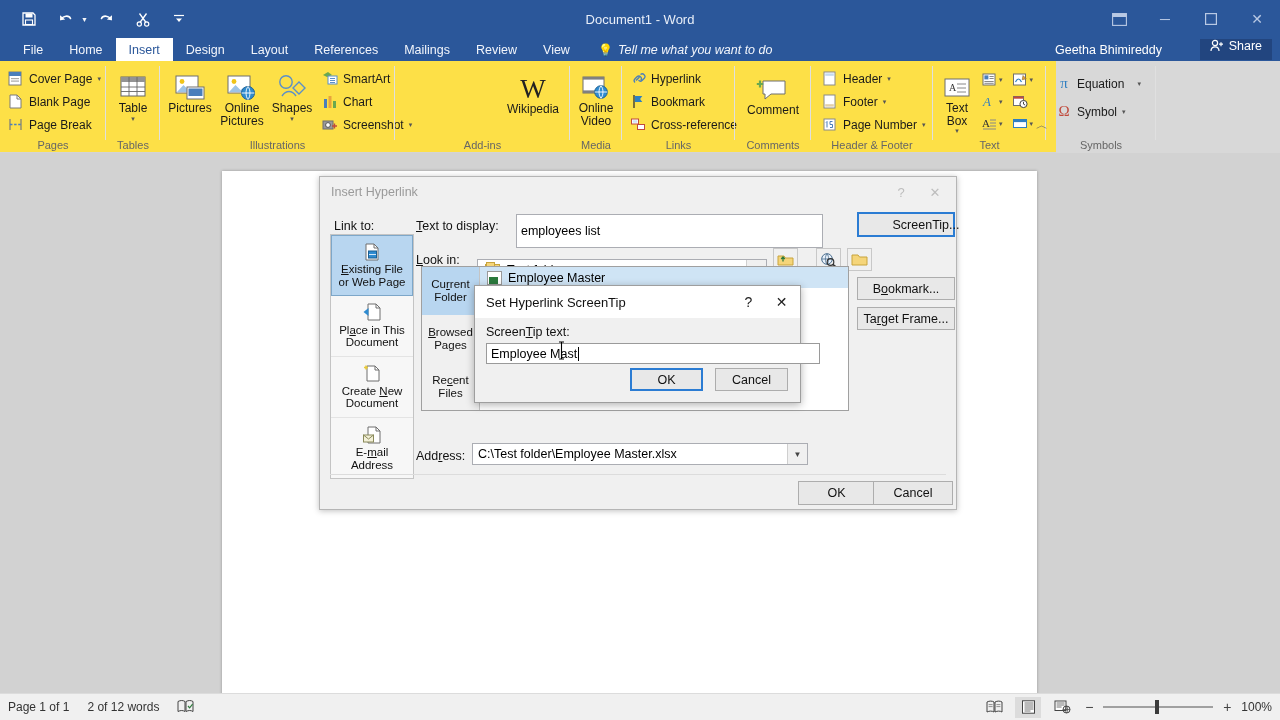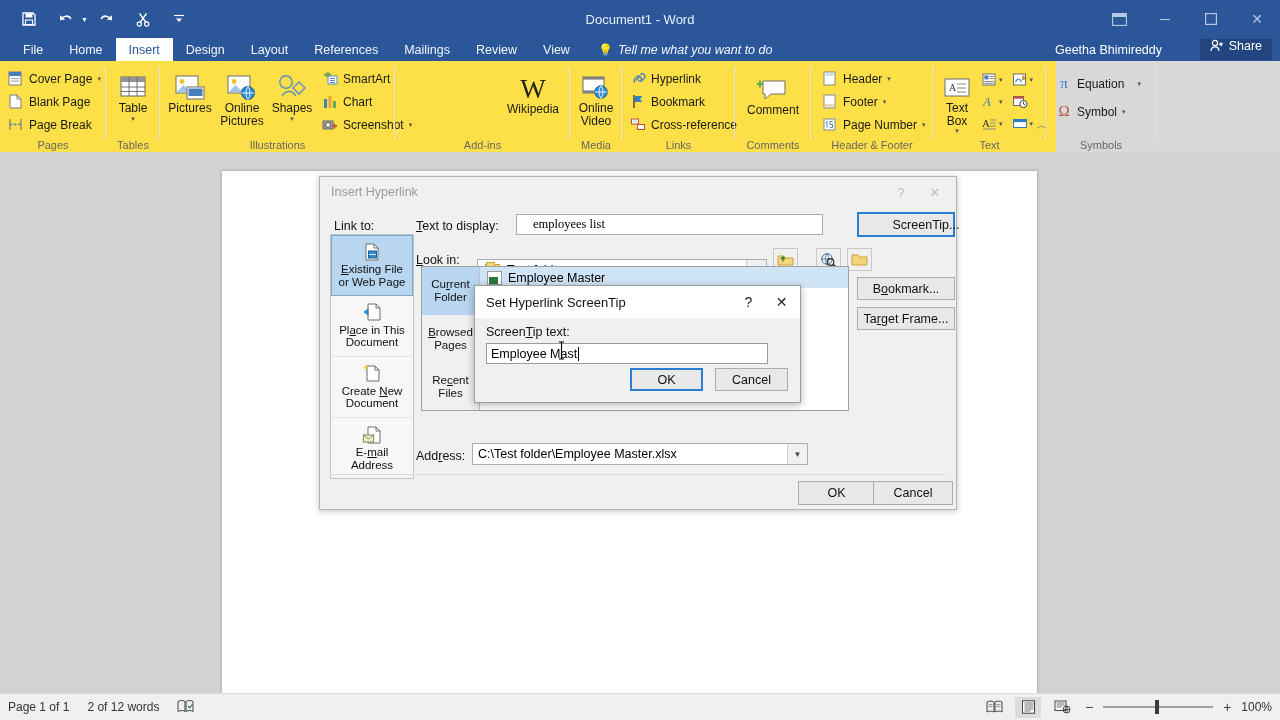--- a/index.html
+++ b/index.html
@@ -123,22 +123,22 @@
   .dlg-title .t { padding-left: 11px; font-size: 12.5px; color: #9a9a9a; }
   .dlg-title .btns { position: absolute; right: 4px; top: 0; height: 30px; display: flex; align-items: center; }
   .dlg-title .btns span {
     width: 34px; height: 26px; display: flex; align-items: center; justify-content: center;
     color: #bdbdbd; font-size: 13px;
   }
   .lbl { font-size: 12.5px; color: #111; }
   .lbl u { text-decoration: underline; }
 
   .fld {
-    background: #fff; border: 1px solid #abadb3; height: 21px;
-    display: flex; align-items: center; padding: 0 16px; font-size: 12.5px; color: #000; font-family: Liberation Serif, serif;
+    background: #fff; border: 1px solid #abadb3; height: 34px;
+    display: flex; align-items: center; padding: 0 4px; font-size: 12.5px; color: #000;
   }
   .combo { position: relative; background: #fff; border: 1px solid #abadb3; height: 22px; display: flex; align-items: center; }
   .combo .val { display: flex; align-items: center; gap: 7px; padding-left: 7px; font-size: 12.5px; color: #000; }
   .combo .arrow {
     position: absolute; right: 0; top: 0; bottom: 0; width: 20px;
     background: #f0f0f0; border-left: 1px solid #cfcfcf;
     display: flex; align-items: center; justify-content: center; font-size: 8px; color: #444;
   }
   .folder-ic { width: 15px; height: 13px; background: #f5d57a; border: 1px solid #c8a43c; position: relative; }
   .folder-ic:before {
@@ -205,21 +205,21 @@
     background: #f0f0f0; border: 1px solid #9e9e9e;
     box-shadow: 0 2px 8px rgba(0,0,0,.3);
   }
   .st-title { position: absolute; left: 0; top: 0; width: 100%; height: 32px; background: #fff; display: flex; align-items: center; }
   .st-title .t { padding-left: 11px; font-size: 13px; color: #111; }
   .st-title .btns { position: absolute; right: 2px; top: 0; height: 32px; display: flex; align-items: center; }
   .st-title .btns span { width: 33px; height: 30px; display: flex; align-items: center; justify-content: center; font-size: 14px; color: #222; }
   .st-lbl { position: absolute; left: 11px; top: 39px; font-size: 12.5px; color: #111; }
   .st-lbl u { text-decoration: underline; }
   .st-input {
-    position: absolute; left: 11px; top: 57px; width: 282px; height: 21px;
+    position: absolute; left: 11px; top: 57px; width: 334px; height: 21px;
     background: #fff; border: 1px solid #9a9a9a;
     display: flex; align-items: center; padding: 0 4px; font-size: 12.5px; color: #000;
   }
   .caretbar { display: inline-block; width: 1px; height: 14px; background: #000; margin-left: 1px; }
   .mouse-ibeam {
     position: absolute; left: 557px; top: 341px; width: 9px; height: 19px; z-index: 50;
   }
   .st-btns { position: absolute; right: 12px; bottom: 11px; display: flex; gap: 12px; }
   .st-btn {
     width: 73px; height: 23px; background: #e8e8e8; border: 1px solid #adadad;

